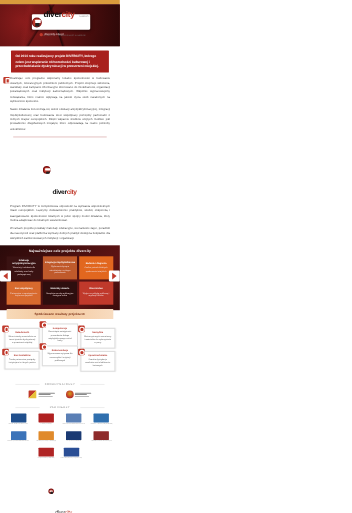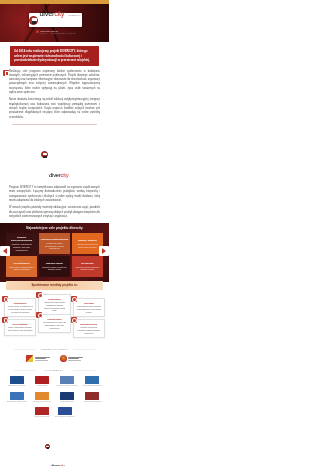--- a/index.html
+++ b/index.html
@@ -45,21 +45,21 @@
     border: .5px solid #7d1212;
   }
   .logo-mark::before {
     content: ""; position: absolute; left: 1.6px; top: 1.8px;
     width: 5.5px; height: 2.4px; background: #fff; border-radius: .5px;
   }
   .logo-mark::after {
     content: ""; position: absolute; left: 2.4px; top: 4.8px;
     width: 4px; height: 2.4px; background: #222; border-radius: .5px;
   }
-  .logo-word { font-size: 7.5px; font-weight: 400; color: #111; letter-spacing: -.3px; line-height: 1; margin-top: 41px; }
+  .logo-word { font-size: 7.5px; font-weight: 700; color: #111; letter-spacing: -.3px; line-height: 1; margin-top: 41px; }
   .logo-word .accent { color: #c0392b; }
   .logo-sub { font-size: 1.6px; color: #777; letter-spacing: .1px; line-height: 1; margin-top: .5px; }
   .hero-pill {
     position: absolute; left: 36px; top: 26px;
     display: flex; align-items: center; gap: 1.5px;
     font-size: 2.4px; color: #f0dcdc; letter-spacing: .1px;
   }
   .pill-dot { width: 3px; height: 3px; border-radius: 50%; background: #c0392b; flex: none; }
 
   

